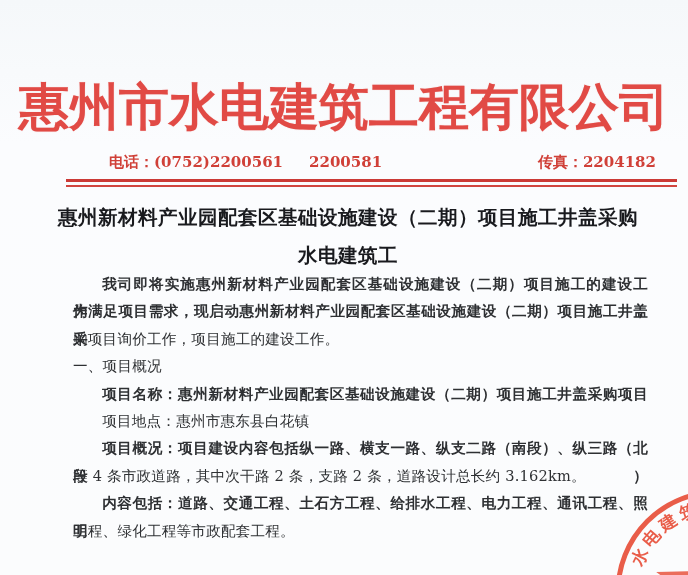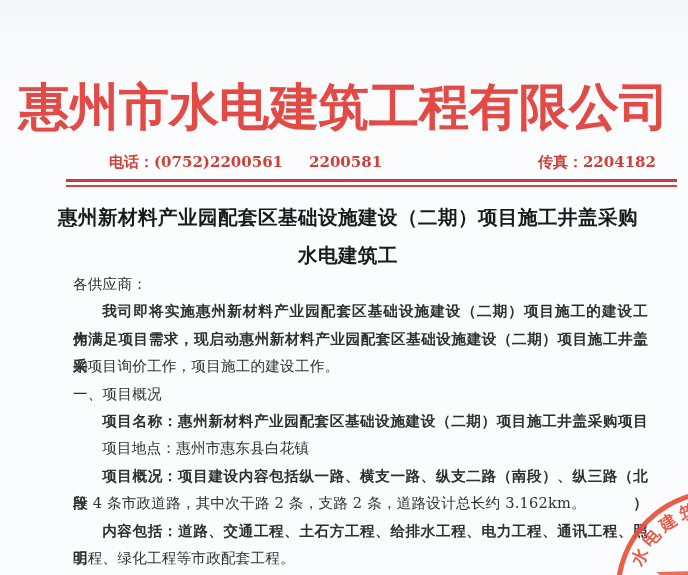--- a/index.html
+++ b/index.html
@@ -90,21 +90,20 @@
 
   <div class="rule-top"></div>
   <div class="rule-bottom"></div>
 
   <div class="doc-title">
     <div>惠州新材料产业园配套区基础设施建设（二期）项目施工井盖采购</div>
     <div>水电建筑工</div>
   </div>
 
   <div class="doc-body">
-    <div class="bline">各供应商：</div>
     <div class="bline indent fill">我司即将实施惠州新材料产业园配套区基础设施建设（二期）项目施工的建设工作，</div>
     <div class="bline fill">为满足项目需求，现启动惠州新材料产业园配套区基础设施建设（二期）项目施工井盖采</div>
     <div class="bline">购项目询价工作，项目施工的建设工作。</div>
     <div class="bline">一、项目概况</div>
     <div class="bline indent fill">项目名称：惠州新材料产业园配套区基础设施建设（二期）项目施工井盖采购项目</div>
     <div class="bline indent">项目地点：惠州市惠东县白花镇</div>
     <div class="bline indent fill">项目概况：项目建设内容包括纵一路、横支一路、纵支二路（南段）、纵三路（北段）</div>
     <div class="bline">等 4 条市政道路，其中次干路 2 条，支路 2 条，道路设计总长约 3.162km。</div>
     <div class="bline indent fill">内容包括：道路、交通工程、土石方工程、给排水工程、电力工程、通讯工程、照明</div>
     <div class="bline">工程、绿化工程等市政配套工程。</div>

